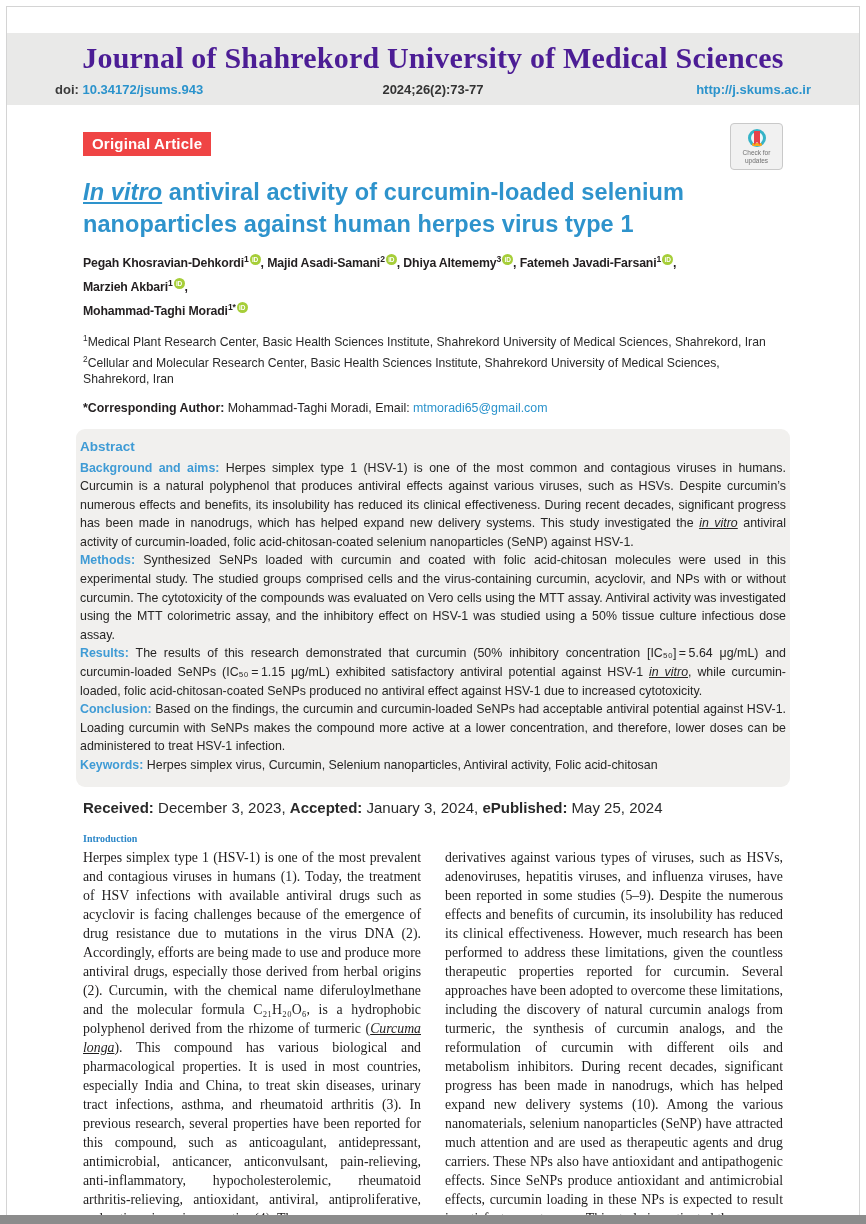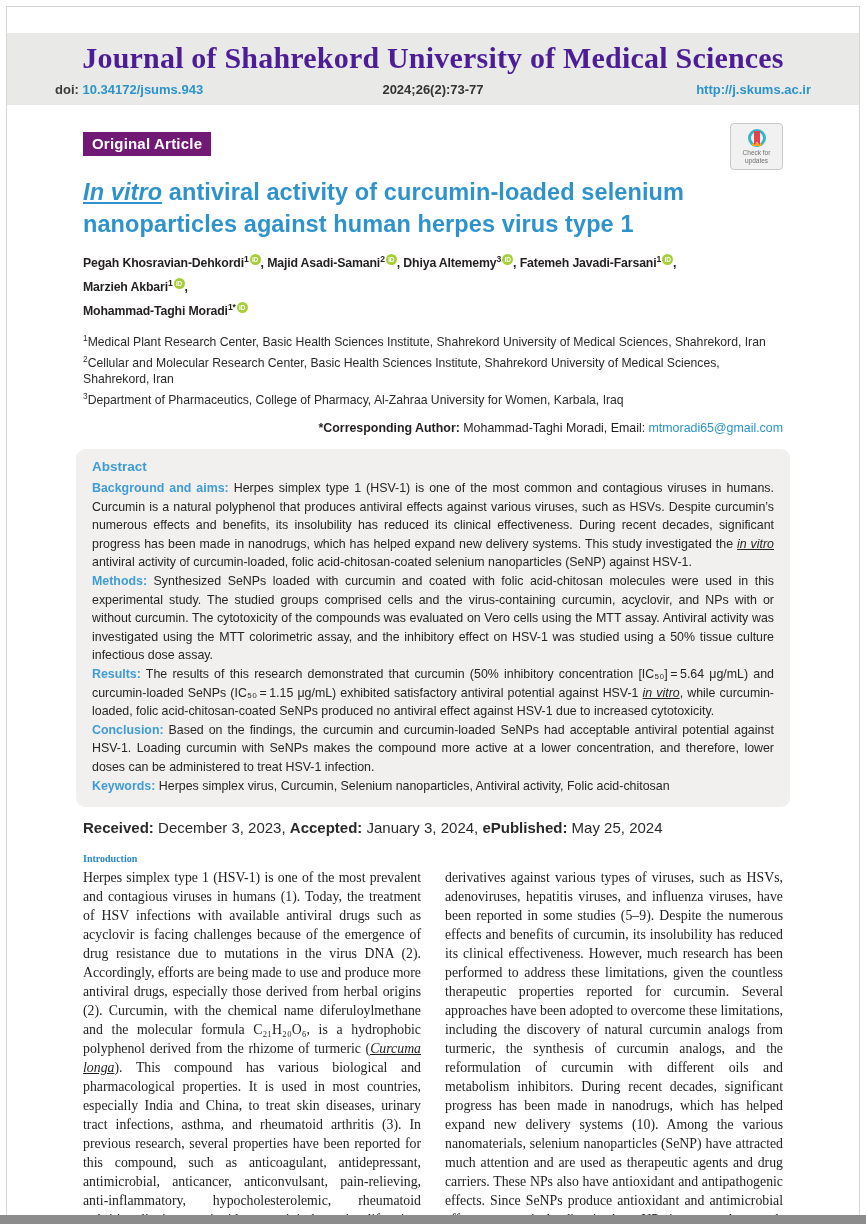--- a/index.html
+++ b/index.html
@@ -23,21 +23,21 @@
   .meta { position:relative; margin-top:7px; padding:0 48px; font-size:13px; color:#3a3a3a;font-weight:bold; }
   .meta .citation { position:absolute; left:50%; transform:translateX(-50%); color:#333; }
   .meta .site { float:right; }
   a.link { color:#2b93cc; text-decoration:none; cursor:pointer; }
 
   
   .main { padding:0 76px 0 76px; }
 
   .badge-row { margin-top:18px; display:flex; justify-content:space-between; align-items:flex-start; }
   .type-badge {
-    margin-top:9px; background:#701a75; color:#fff; font-size:15px; font-weight:bold;
+    margin-top:9px; background:#ef4444; color:#fff; font-size:15px; font-weight:bold;
     padding:3px 9px 4px; letter-spacing:.2px; display:inline-block; cursor:default;
   }
   .check-box {
     width:53px; height:47px; background:#f1f1f1; border:1px solid #c9c9c9; border-radius:4px;
     display:flex; flex-direction:column; align-items:center; justify-content:center; cursor:pointer;
   }
   .cm-logo { position:relative; width:18px; height:18px; border-radius:50%; background:#35b3c7; }
   .cm-logo::after{ content:""; position:absolute; left:3px; top:3px; width:12px; height:12px; border-radius:50%; background:#eef7f9; }
   .cm-ribbon { position:absolute; left:6px; top:2px; width:6px; height:11px; background:#e8414b; z-index:2; }
   .cm-ribbon::after { content:""; position:absolute; left:0; top:11px; border-left:3px solid #e8414b; border-right:3px solid #e8414b; border-bottom:3px solid transparent; }
@@ -51,26 +51,26 @@
   .author { white-space:nowrap; }
   .author sup { font-size:8.6px; vertical-align:super; }
   .orcid {
     display:inline-block; width:11px; height:11px; background:#a6ce39; border-radius:50%;
     color:#fff; font-size:6.5px; line-height:11px; text-align:center; font-weight:bold;
     vertical-align:super; margin-left:1px; cursor:pointer;
   }
   .affils { margin-top:9px; font-size:12.2px; line-height:16.5px; font-weight:normal; color:#2a2a2a; }
   .affil sup { font-size:8.3px; vertical-align:super; }
 
-  .corr { margin-top:13px; font-size:12.4px;text-align:right; }
+  .corr { margin-top:13px; font-size:12.4px; }
   .corr b { font-weight:bold; }
 
   
   .abstract {
-    margin:14px -7px 0; background:#f1f0ee; border-radius:9px; padding:9px 16px 12px;
+    margin:14px -7px 0; background:#f1f0ee; border-radius:9px; padding:9px 4px 12px;
     font-size:12.4px; line-height:18.6px; text-align:justify; color:#262524;
   }
   .abs-h { color:#3f9bd5; font-weight:bold; font-size:13.5px; margin-bottom:2px; }
   .abs-lbl { color:#3f9bd5; font-weight:bold; }
 
   .dates { margin-top:12px; font-size:15px; color:#2a2a2a; }
   .dates b { font-weight:bold; }
 
   
   .intro { margin-top:17px; }
@@ -113,21 +113,20 @@
 
       <h1 class="art-title"><span class="it">In vitro</span><span> antiviral activity of curcumin-loaded selenium nanoparticles against human herpes virus type 1</span></h1>
 
       <div class="authors">
         <span class="author"><span>Pegah Khosravian-Dehkordi</span><sup>1</sup><span class="orcid">iD</span></span><span>, </span><span class="author"><span>Majid Asadi-Samani</span><sup>2</sup><span class="orcid">iD</span></span><span>, </span><span class="author"><span>Dhiya Altememy</span><sup>3</sup><span class="orcid">iD</span></span><span>, </span><span class="author"><span>Fatemeh Javadi-Farsani</span><sup>1</sup><span class="orcid">iD</span></span><span>, </span><span class="author"><span>Marzieh Akbari</span><sup>1</sup><span class="orcid">iD</span></span><span>, </span><br><span class="author"><span>Mohammad-Taghi Moradi</span><sup>1*</sup><span class="orcid">iD</span></span>
       </div>
 
       <div class="affils">
         <div class="affil"><sup>1</sup><span>Medical Plant Research Center, Basic Health Sciences Institute, Shahrekord University of Medical Sciences, Shahrekord, Iran</span></div>
         <div class="affil"><sup>2</sup><span>Cellular and Molecular Research Center, Basic Health Sciences Institute, Shahrekord University of Medical Sciences, Shahrekord, Iran</span></div>
-        <div class="affil"><sup>3</sup><span>Department of Pharmaceutics, College of Pharmacy, Al-Zahraa University for Women, Karbala, Iraq</span></div>
       </div>
 
       <div class="corr">
         <b>*Corresponding Author:</b><span> Mohammad-Taghi Moradi, Email: </span><a class="link">mtmoradi65@gmail.com</a>
       </div>
 
       <div class="abstract">
         <div class="abs-h">Abstract</div>
         <div><span class="abs-lbl">Background and aims:</span><span> Herpes simplex type 1 (HSV-1) is one of the most common and contagious viruses in humans. Curcumin is a natural polyphenol that produces antiviral effects against various viruses, such as HSVs. Despite curcumin’s numerous effects and benefits, its insolubility has reduced its clinical effectiveness. During recent decades, significant progress has been made in nanodrugs, which has helped expand new delivery systems. This study investigated the </span><span class="it">in vitro</span><span> antiviral activity of curcumin-loaded, folic acid-chitosan-coated selenium nanoparticles (SeNP) against HSV-1.</span></div>
         <div><span class="abs-lbl">Methods:</span><span> Synthesized SeNPs loaded with curcumin and coated with folic acid-chitosan molecules were used in this experimental study. The studied groups comprised cells and the virus-containing curcumin, acyclovir, and NPs with or without curcumin. The cytotoxicity of the compounds was evaluated on Vero cells using the MTT assay. Antiviral activity was investigated using the MTT colorimetric assay, and the inhibitory effect on HSV-1 was studied using a 50% tissue culture infectious dose assay.</span></div>

